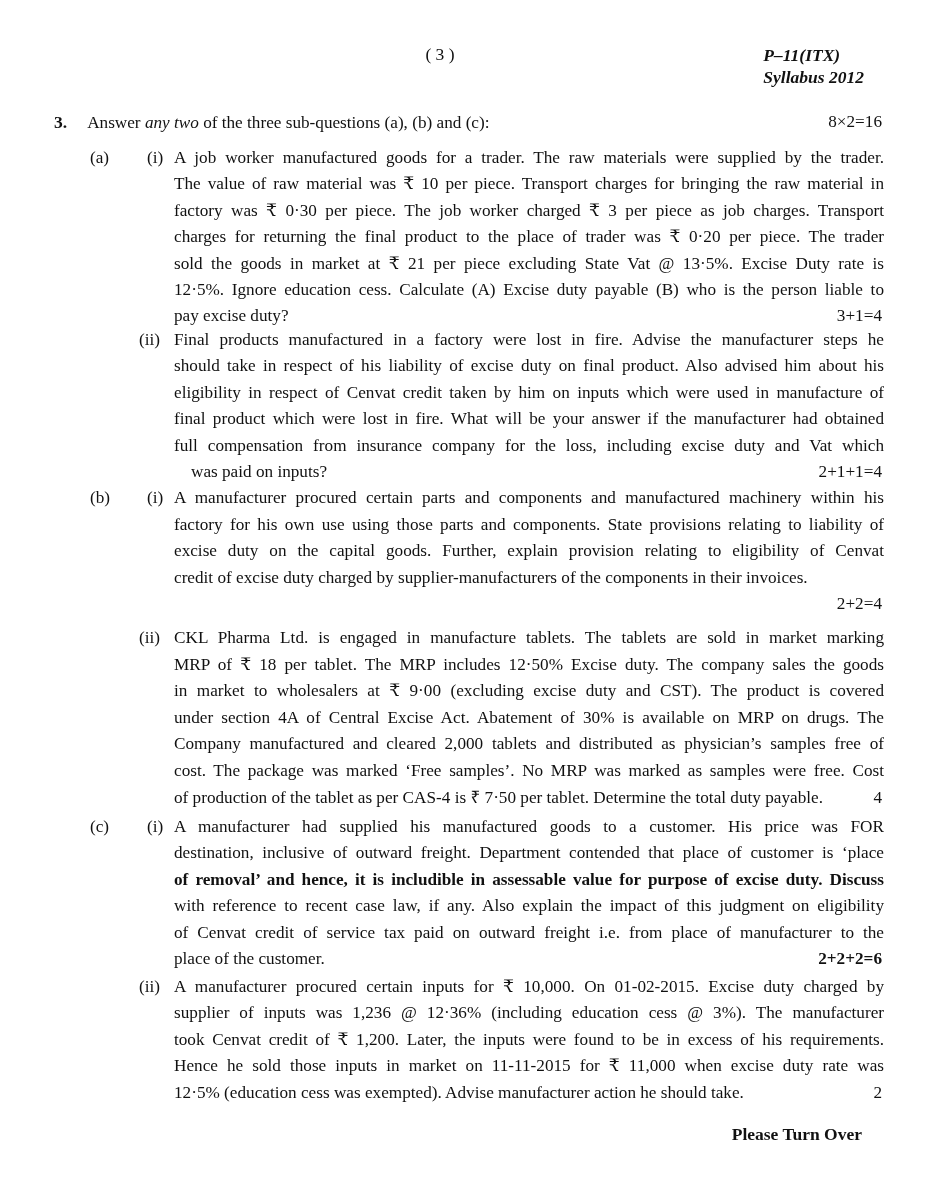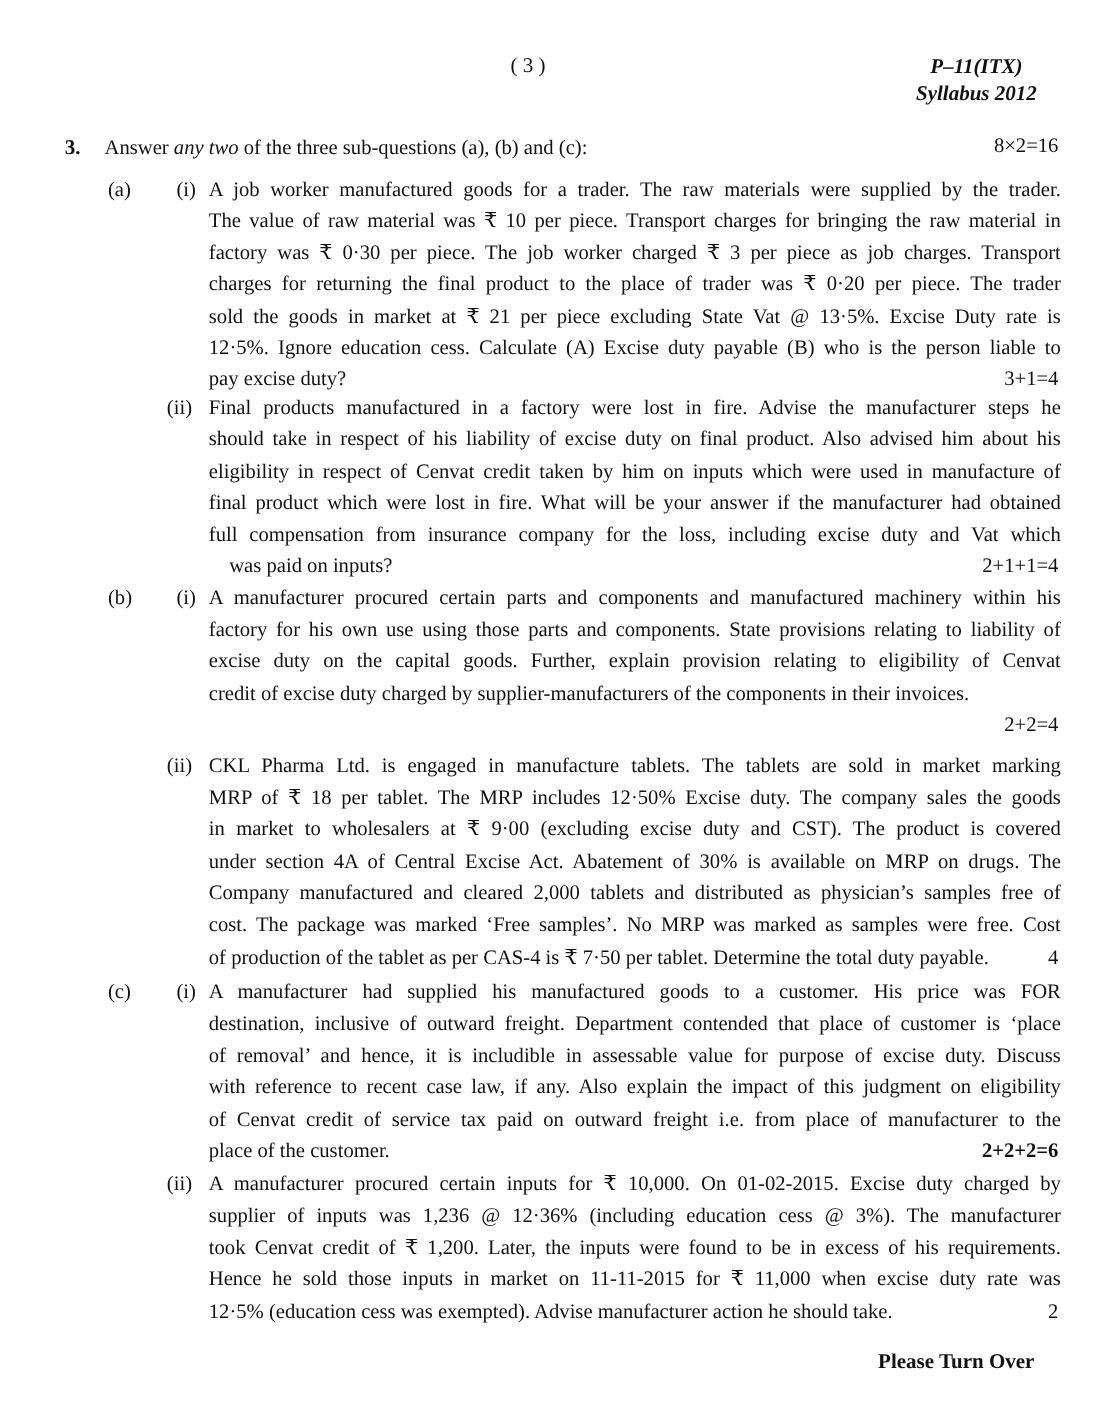--- a/index.html
+++ b/index.html
@@ -3,28 +3,28 @@
 <meta charset="utf-8">
 <style>
   html, body { margin: 0; padding: 0; background: #ffffff; }
   body {
     width: 928px; height: 1184px; position: relative; overflow: hidden;
     font-family: "Liberation Serif", "DejaVu Serif", serif;
     color: #111111;
   }
   .abs { position: absolute; white-space: nowrap; }
   .page-num { left: 0; width: 880px; top: 44px; text-align: center; font-size: 17.5px; }
-  .code { right: 64px; top: 44px; font-size: 17.5px; font-weight: bold; font-style: italic; text-align: center; line-height: 22px; }
+  .code { right: 64px; top: 44px; font-size: 17.5px; font-weight: bold; font-style: italic; text-align: left; line-height: 22px; }
   .qnum { font-weight: bold; font-size: 17.5px; }
   .txt { font-size: 17.2px; }
   .line {
     position: absolute; font-size: 17.2px; text-align: justify; text-align-last: justify;
     white-space: nowrap; height: 24px; line-height: 24px;
   }
-  .line.last { text-align-last: left; }
+  .line.last { text-align-last: left; font-family: Liberation Serif, serif; }
   .marks { position: absolute; font-size: 17.2px; right: 46px; text-align: right; line-height: 24px; }
   .label { position: absolute; font-size: 17.2px; line-height: 24px; }
   .pto { position: absolute; right: 66px; top: 1124px; font-weight: bold; font-size: 17.5px; text-align: center; }
   em { font-style: italic; }
 </style>
 </head>
 <body>
 
 <div class="abs page-num">( 3 )</div>
 <div class="abs code">
@@ -79,21 +79,21 @@
       <div class="line" style="left: 174px; width: 710px; top: 732.4px;">Company manufactured and cleared 2,000 tablets and distributed as physician’s samples free of</div>
       <div class="line" style="left: 174px; width: 710px; top: 759px;">cost. The package was marked ‘Free samples’. No MRP was marked as samples were free. Cost</div>
       <div class="line last" style="left: 174px; width: 710px; top: 785.6px;">of production of the tablet as per CAS-4 is ₹ 7·50 per tablet. Determine the total duty payable.</div>
       <div class="marks" style="top: 785.6px;">4</div>
     </div>
     <div>
       <div class="label" style="left: 90px; top: 815px;">(c)</div>
       <div class="label" style="left: 147px; top: 815px;">(i)</div>
       <div class="line" style="left: 174px; width: 710px; top: 815px;">A manufacturer had supplied his manufactured goods to a customer. His price was FOR</div>
       <div class="line" style="left: 174px; width: 710px; top: 841.4px;">destination, inclusive of outward freight. Department contended that place of customer is ‘place</div>
-      <div class="line" style="left: 174px; width: 710px; top: 867.8px;">of removal’ and hence, it is includible in assessable value for purpose of excise duty. Discuss</div>
+      <div class="line" style="left: 174px; width: 710px; top: 867.8px; font-weight: bold;">of removal’ and hence, it is includible in assessable value for purpose of excise duty. Discuss</div>
       <div class="line" style="left: 174px; width: 710px; top: 894.2px;">with reference to recent case law, if any. Also explain the impact of this judgment on eligibility</div>
       <div class="line" style="left: 174px; width: 710px; top: 920.6px;">of Cenvat credit of service tax paid on outward freight i.e. from place of manufacturer to the</div>
       <div class="line last" style="left: 174px; width: 710px; top: 947px;">place of the customer.</div>
       <div class="marks" style="top: 947px; font-weight: bold;">2+2+2=6</div>
     </div>
     <div>
       <div class="label" style="left: 139px; top: 975px;">(ii)</div>
       <div class="line" style="left: 174px; width: 710px; top: 975px;">A manufacturer procured certain inputs for ₹ 10,000. On 01-02-2015. Excise duty charged by</div>
       <div class="line" style="left: 174px; width: 710px; top: 1001.4px;">supplier of inputs was 1,236 @ 12·36% (including education cess @ 3%). The manufacturer</div>
       <div class="line" style="left: 174px; width: 710px; top: 1027.8px;">took Cenvat credit of ₹ 1,200. Later, the inputs were found to be in excess of his requirements.</div>

